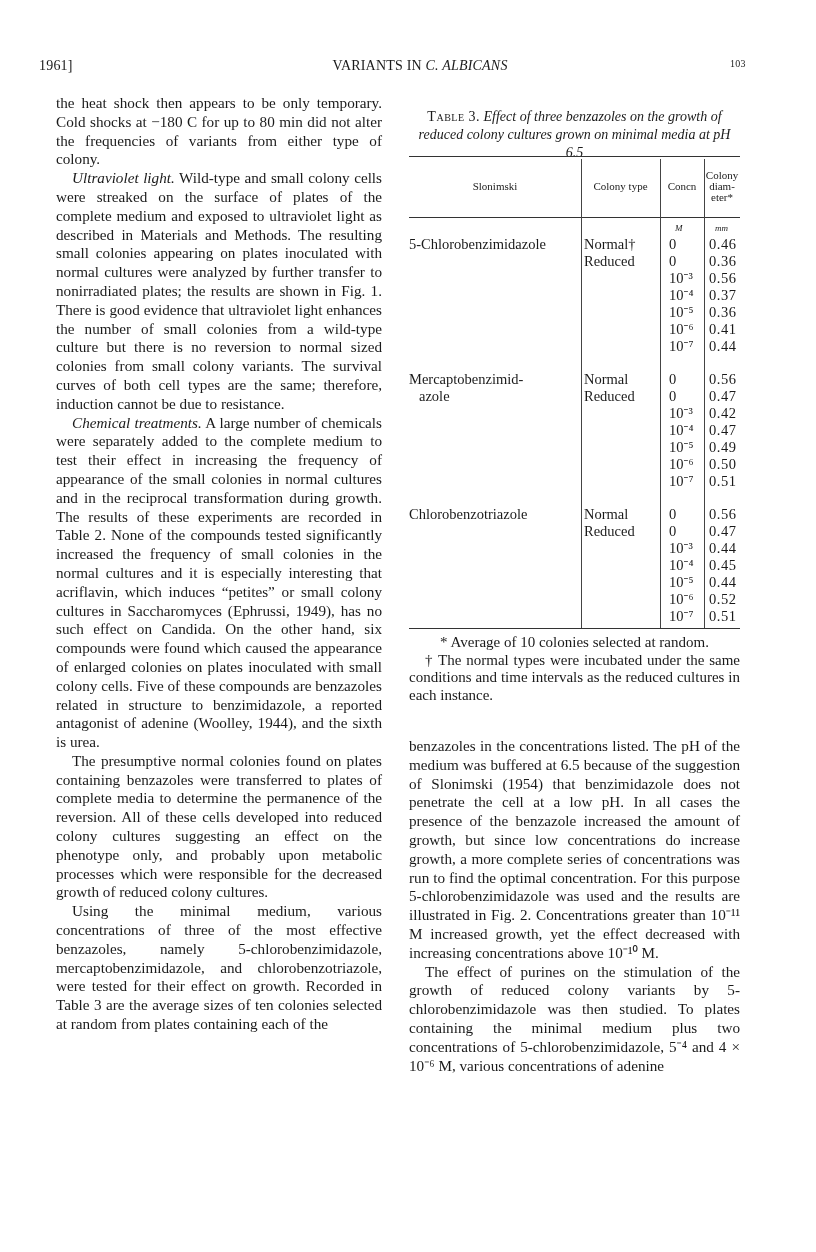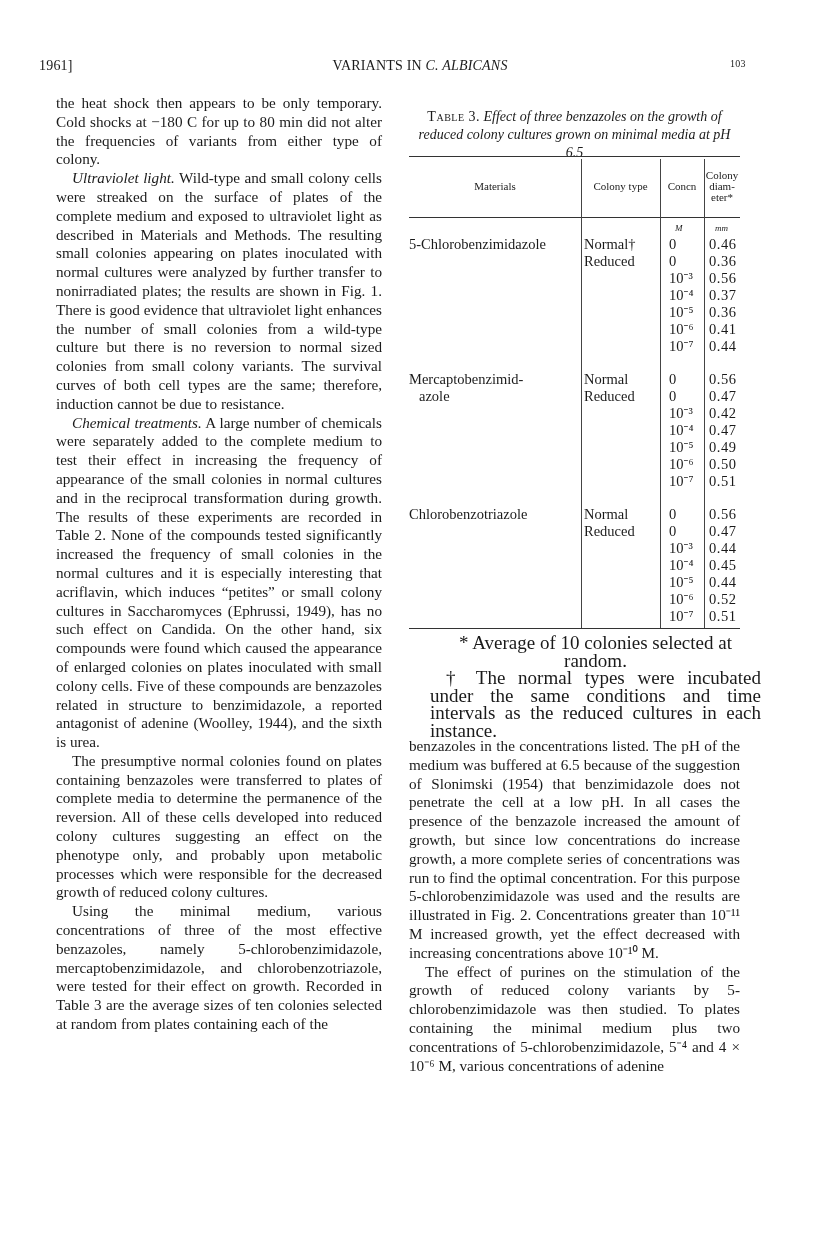--- a/index.html
+++ b/index.html
@@ -41,22 +41,22 @@
 
   .grp { position: absolute; left: 0; width: 331px; }
   .g0 { top: 80px; } .g1 { top: 215px; } .g2 { top: 350px; }
   .g-name { position: absolute; left: 0; top: 0; width: 168px; line-height: 17px; }
   .g-name .cont { padding-left: 10px; display: block; }
   .g-row { position: absolute; left: 0; width: 331px; height: 17px; line-height: 17px; }
   .g-type { position: absolute; left: 175px; }
   .g-conc { position: absolute; left: 260px; }
   .g-diam { position: absolute; left: 300px; letter-spacing: 0.5px; }
 
-  .fn { position: absolute; left: 430px; top: 634px; width: 331px; font-family: "Liberation Serif", serif;
-        font-size: 19px; line-height: 17.5px; text-align: justify; }
+  .fn { position: absolute; left: 409px; top: 634px; width: 331px; font-family: "Liberation Serif", serif;
+        font-size: 15px; line-height: 17.5px; text-align: justify; }
   .fn p { margin: 0; text-indent: 16px; }
   .fn p.first { text-align: center; text-indent: 0; }
 </style>
 </head>
 <body>
 
 <div class="hdr hdr-left">1961]</div>
 <div class="hdr hdr-center"><span>VARIANTS IN </span><em>C. ALBICANS</em></div>
 <div class="hdr hdr-right">103</div>
 
@@ -71,21 +71,21 @@
 <div class="tbl-caption"><span class="lbl">Table 3.</span> <span class="cap">Effect of three benzazoles on the growth of reduced colony cultures grown on minimal media at pH 6.5</span></div>
 
 <div class="table">
   <div class="rule top"></div>
   <div class="rule mid"></div>
   <div class="rule bot"></div>
   <div class="vline v1"></div>
   <div class="vline v2"></div>
   <div class="vline v3"></div>
 
-  <div class="th th-b">Materials</div>
+  <div class="th th-b">Slonimski</div>
   <div class="th th-c">Colony type</div>
   <div class="th th-n">Concn</div>
   <div class="th th-d">Colony diam-eter*</div>
   <div class="units u-n">M</div>
   <div class="units u-d">mm</div>
 
   <div id="groups">
       <div class="grp g0">
         <div class="g-name"><span>5-Chlorobenzimidazole</span></div>
         <div class="g-row" style="top: 0px;">

